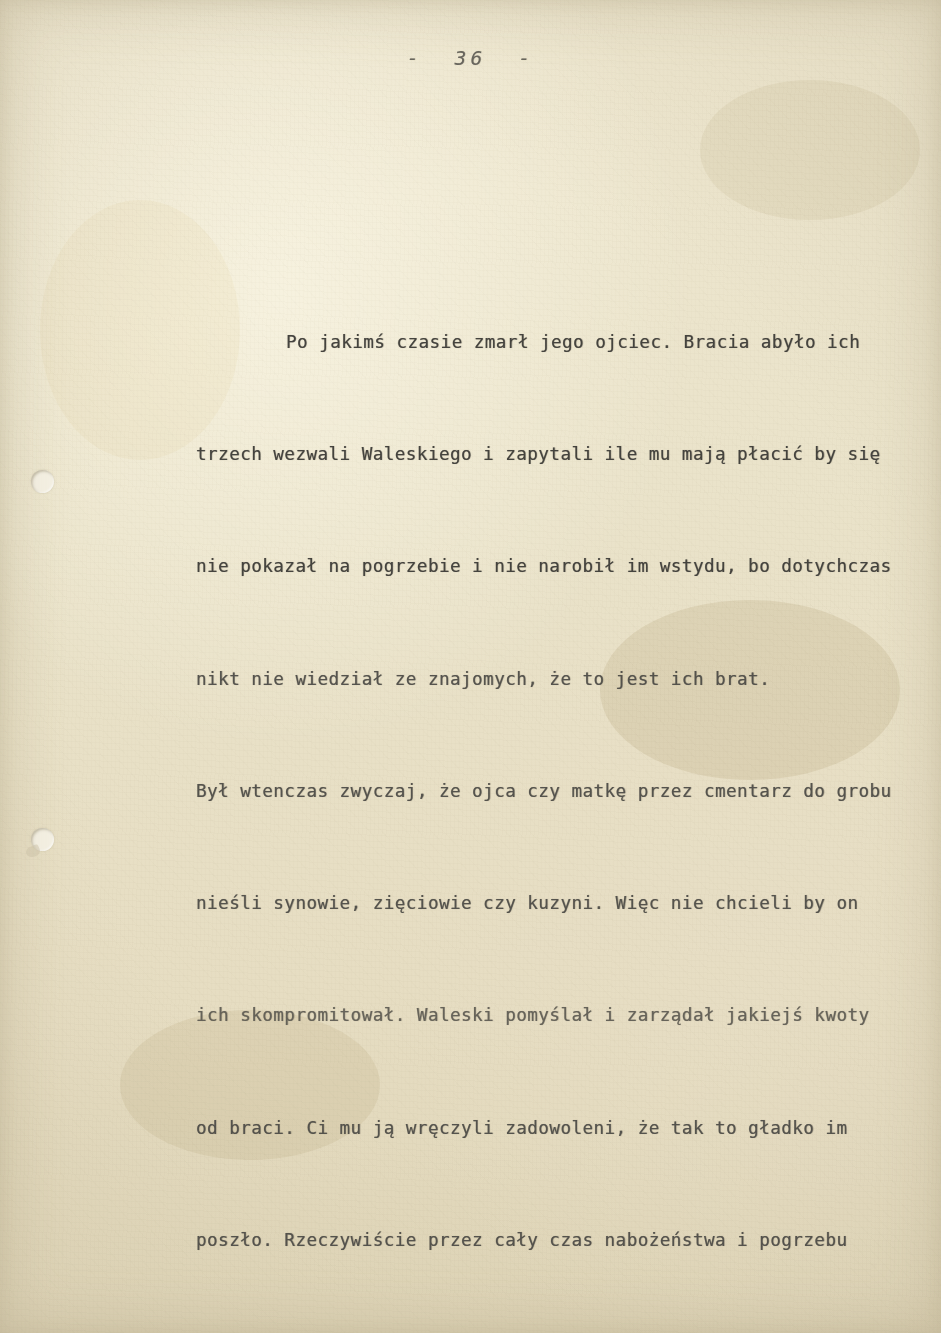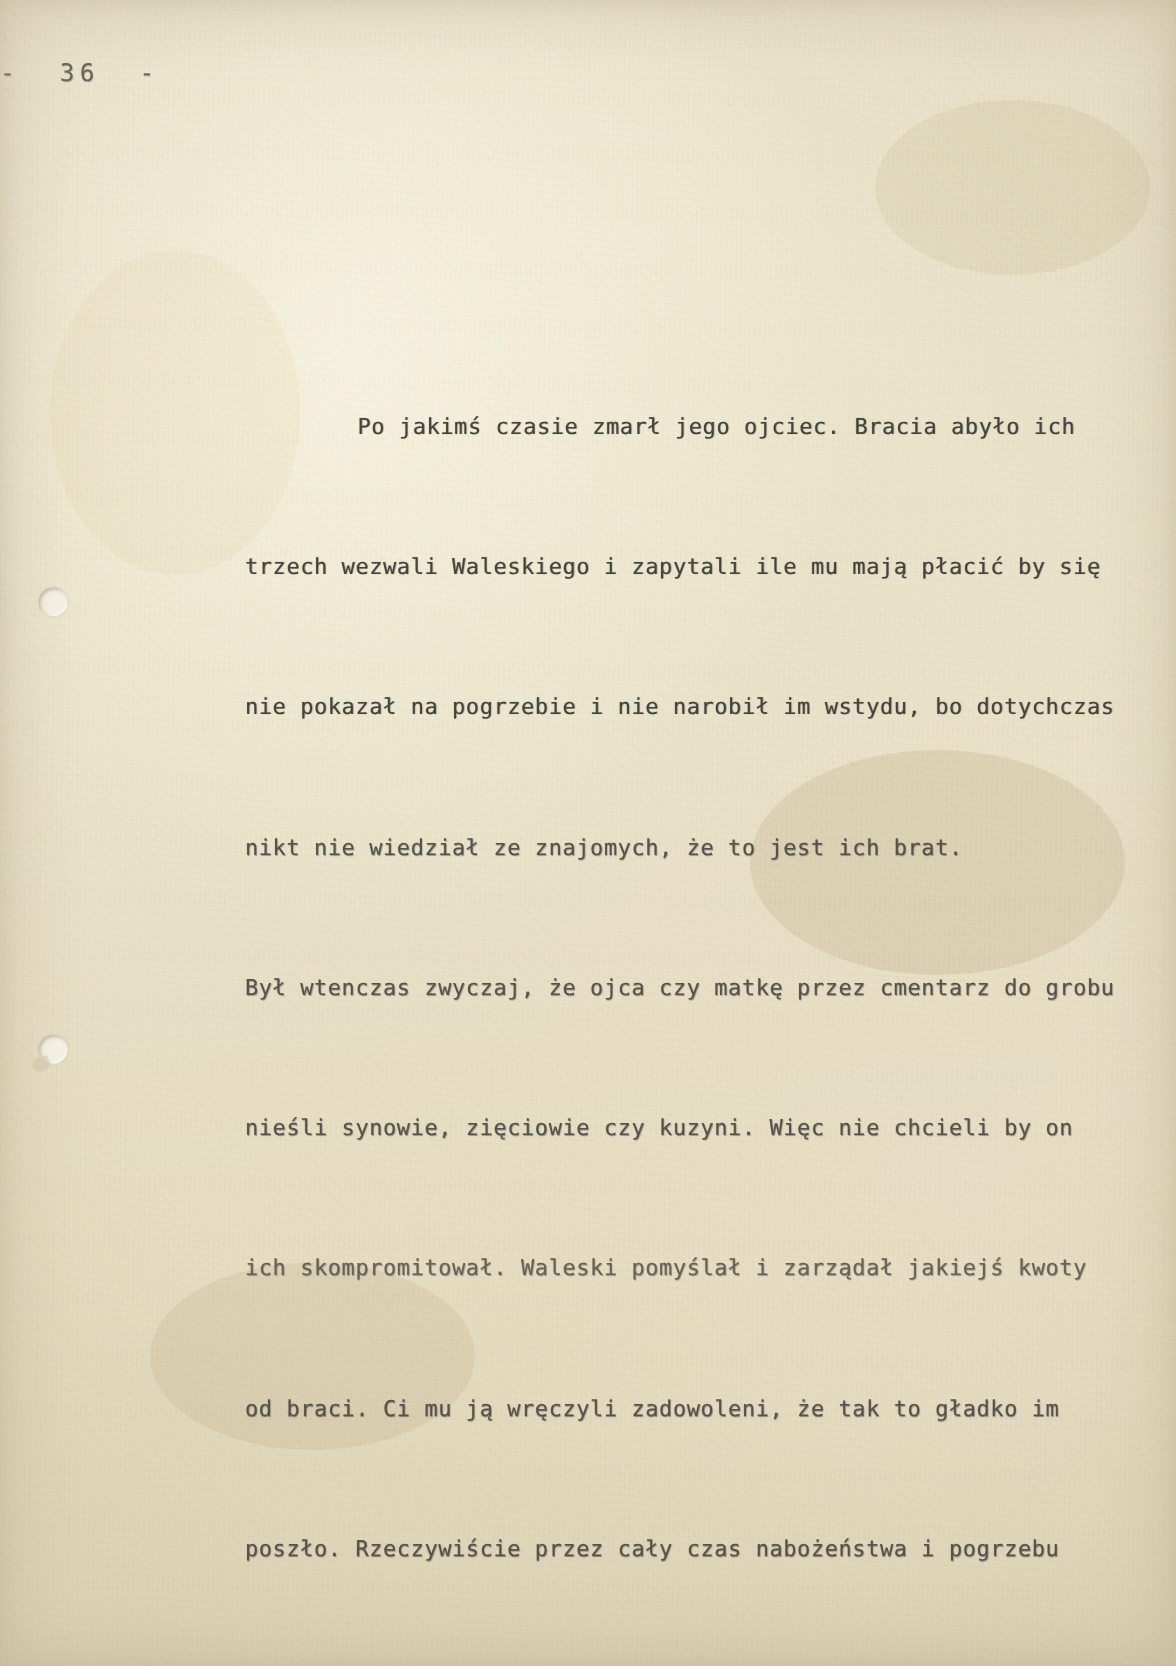--- a/index.html
+++ b/index.html
@@ -41,26 +41,28 @@
     border-radius: 50%;
     mix-blend-mode: multiply;
   }
 
   
   .page-number {
     position: absolute;
     top: 47px;
     left: 0;
     width: 941px;
+    text-align: center;
     font-size: 19.5px;
     letter-spacing: 4.2px;
     color: #4c4a45;
     opacity: 0.82;
     white-space: pre;
     text-shadow: 0.5px 0.4px 0.7px rgba(70,66,56,0.45);
+    font-style: italic;
   }
 
   
   .body-text {
     position: absolute;
     top: 137px;
     left: 196px;
     width: 760px;
     font-size: 17.6px;
     line-height: 37.4px;

